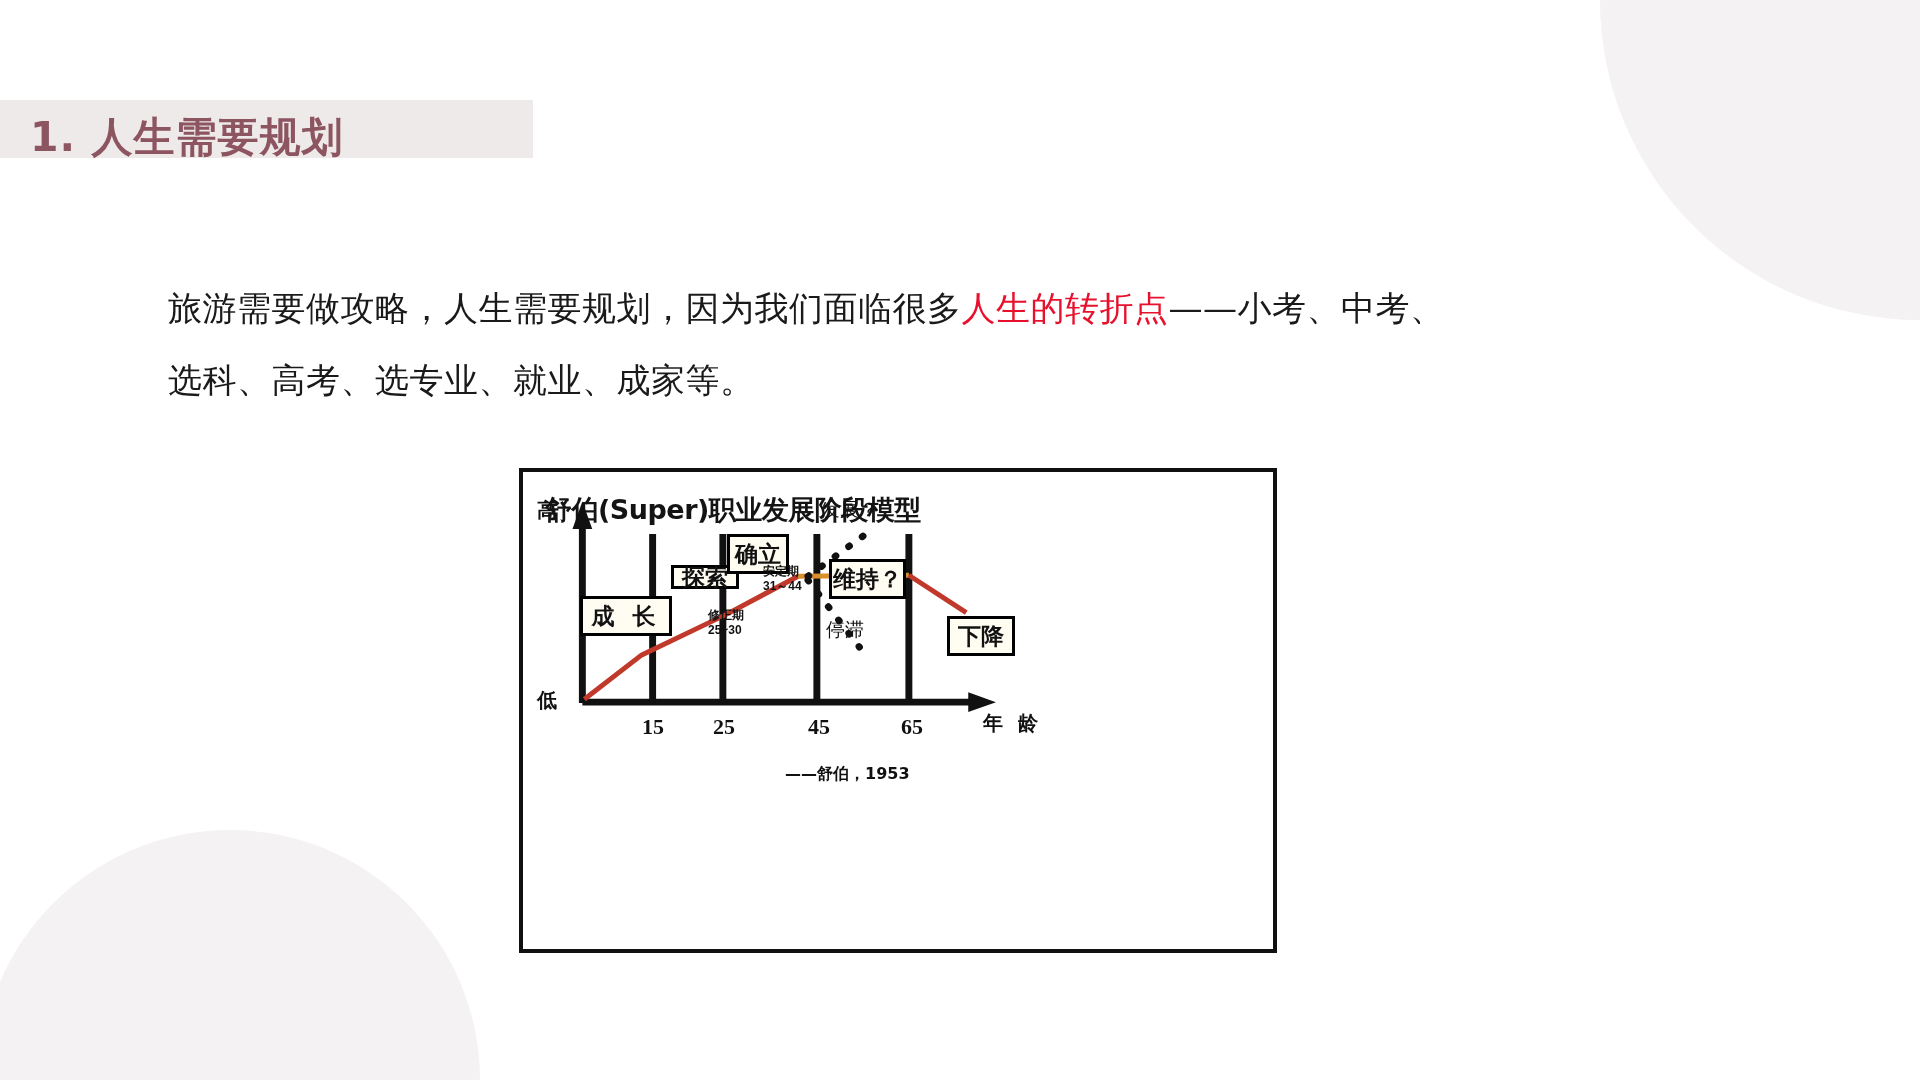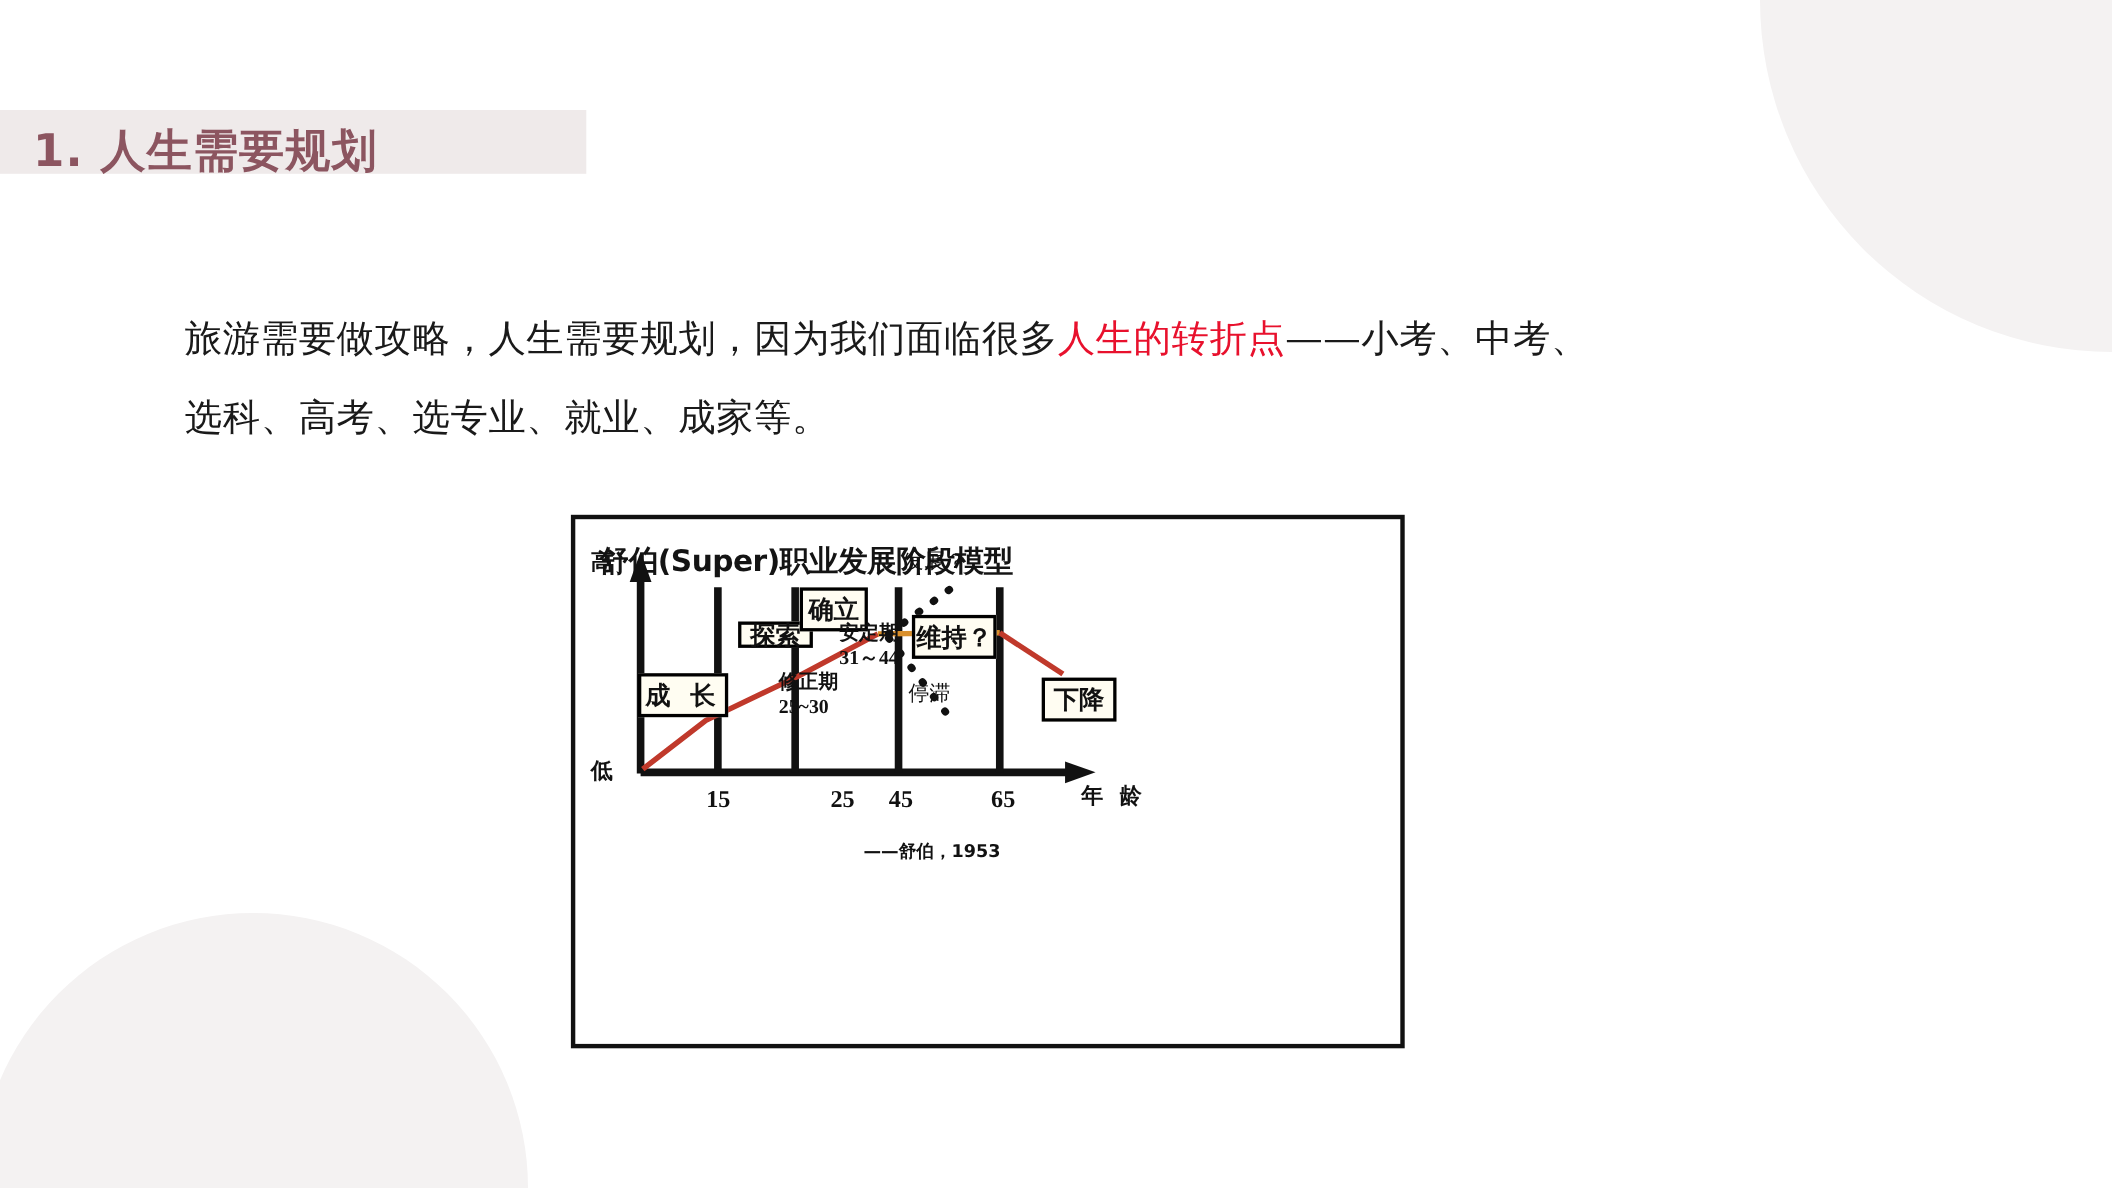--- a/index.html
+++ b/index.html
@@ -133,22 +133,22 @@
     font-weight: bold;
     color: #111111;
     display: flex;
     align-items: center;
     justify-content: center;
     white-space: nowrap;
     box-sizing: border-box;
   }
   .sub-note {            
     position: absolute;
-    font-family: Liberation Serif, serif;
-    font-size: 18px;
+    font-family: Liberation Sans, sans-serif;
+    font-size: 12px;
     font-weight: bold;
     color: #111111;
     white-space: nowrap;
     line-height: 1.25;
   }
   .curve-note {          
     position: absolute;
     font-family: "DejaVu Serif", "Liberation Serif", serif;
     font-size: 19px;
     color: #111111;
@@ -203,25 +203,25 @@
     <line x1="288" y1="106" x2="348" y2="62" stroke="#111111" stroke-width="7" stroke-linecap="round" stroke-dasharray="1 16"></line>
 
     <line x1="288" y1="110" x2="340" y2="178" stroke="#111111" stroke-width="7" stroke-linecap="round" stroke-dasharray="1 16"></line>
   </svg>
 
   <div class="chart-label axis-cap" style="left:14px; top:28px;">高</div>
   <div class="chart-label axis-cap" style="left:14px; top:218px;">低</div>
   <div class="chart-label axis-name" style="left:460px; top:241px;">年 龄</div>
 
   <div class="chart-label tick-label" style="left:119px; top:244px;">15</div>
-  <div class="chart-label tick-label" style="left:190px; top:244px;margin-left:42px;">25</div>
+  <div class="chart-label tick-label" style="left:190px; top:244px;">25</div>
   <div class="chart-label tick-label" style="left:285px; top:244px;">45</div>
   <div class="chart-label tick-label" style="left:378px; top:244px;">65</div>
 
-  <div class="stage-box" style="left:57px; top:140px; width:82px; height:40px; letter-spacing:5px;">成 长</div>
+  <div class="stage-box" style="left:57px; top:124px; width:92px; height:40px; letter-spacing:5px;">成 长</div>
   <div class="stage-box" style="left:148px; top:93px; width:68px; height:24px;">探索</div>
   <div class="stage-box" style="left:204px; top:62px; width:62px; height:40px;">确立</div>
   <div class="stage-box" style="left:306px; top:87px; width:77px; height:40px;">维持？</div>
   <div class="stage-box" style="left:424px; top:144px; width:68px; height:40px;">下降</div>
 
   <div class="sub-note" style="left:185px; top:136px;">
     <div>修正期</div>
     <div>25~30</div>
   </div>
   <div class="sub-note" style="left:240px; top:92px;">

